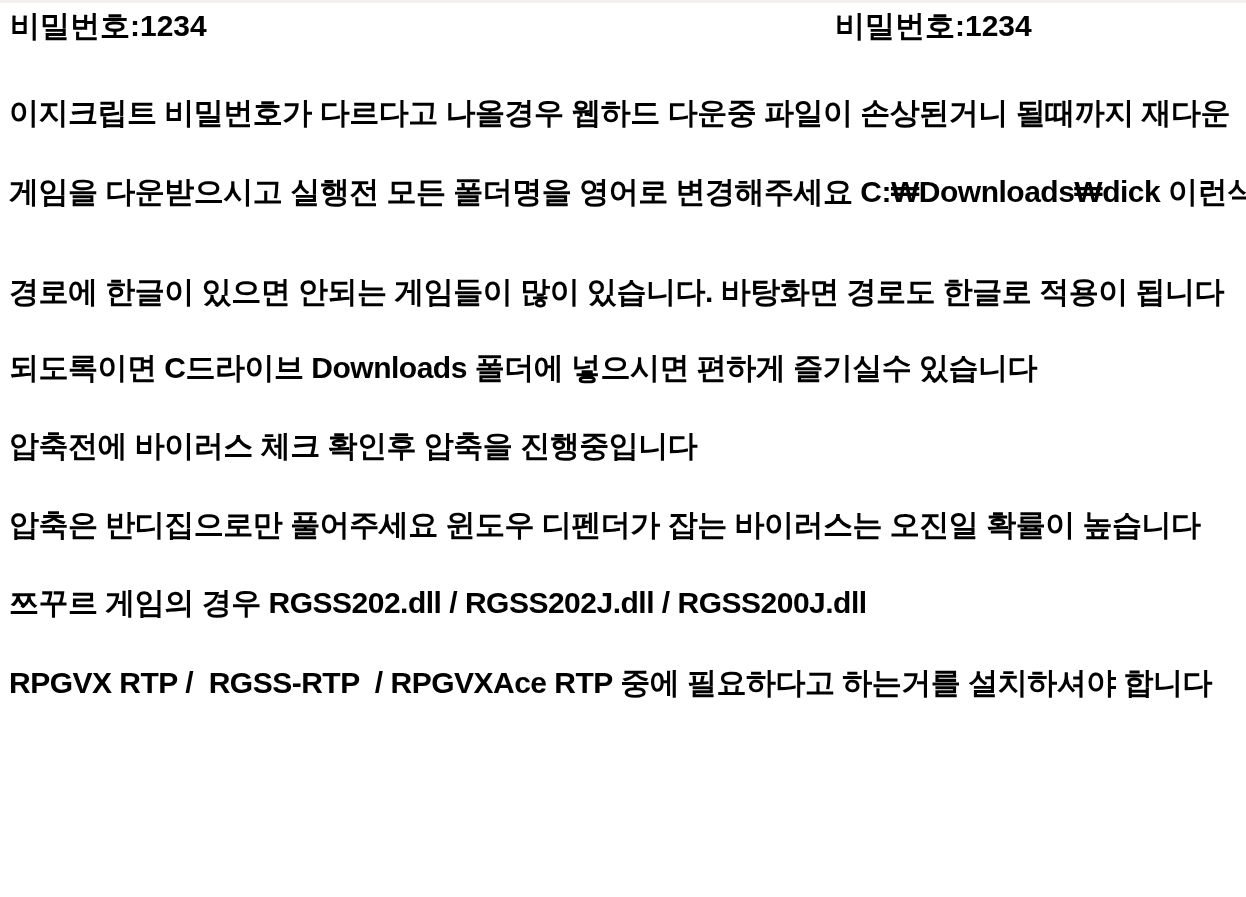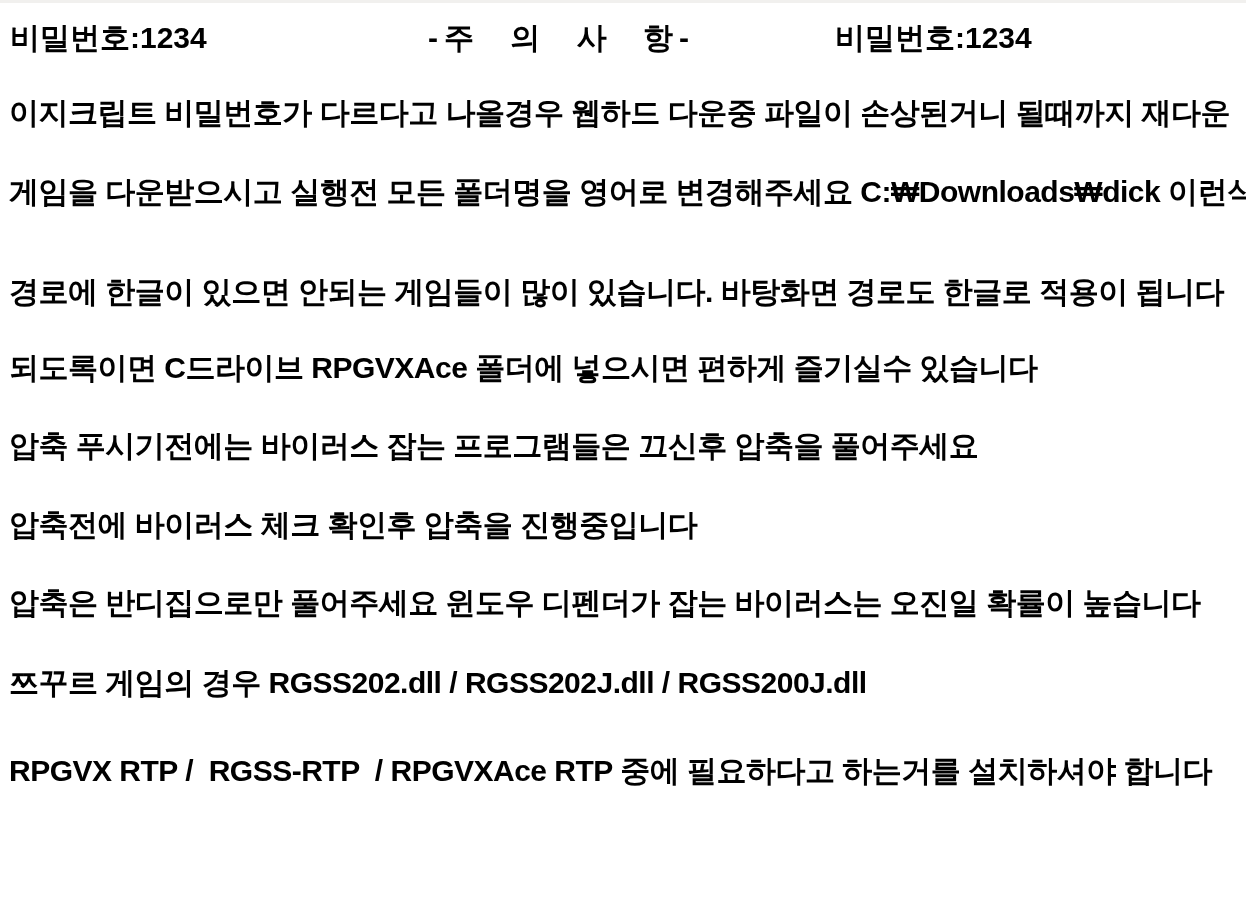--- a/index.html
+++ b/index.html
@@ -16,21 +16,21 @@
     position:absolute;top:0;left:0;
     width:1246px;height:3px;
     background:#f1f0ee;
   }
   .header{
     position:relative;
     height:48px;
   }
   .header span{
     position:absolute;
-    top:21px;
+    top:9px;
     font-size:30px;
     line-height:34px;
     white-space:pre;
   }
   .pw-left{left:10px;}
   .title{
     left:428px;
     letter-spacing:6px;
     word-spacing:16px;
   }
@@ -58,28 +58,26 @@
   .content p:nth-of-type(11){margin-top:37px;}
 </style>
 </head>
 <body>
 
 <div class="screen">
   <div class="top-edge"></div>
 
   <div class="header">
     <span class="pw-left">비밀번호:1234</span>
-    <span class="title">-주 의 사 항-</span>
     <span class="pw-right">비밀번호:1234</span>
   </div>
 
   <div class="content">
     <p>이지크립트 비밀번호가 다르다고 나올경우 웹하드 다운중 파일이 손상된거니 될때까지 재다운</p>
     <p>게임을 다운받으시고 실행전 모든 폴더명을 영어로 변경해주세요 C:₩Downloads₩dick 이런식</p>
     <p>경로에 한글이 있으면 안되는 게임들이 많이 있습니다. 바탕화면 경로도 한글로 적용이 됩니다</p>
-    <p>되도록이면 C드라이브 RPGVXAce 폴더에 넣으시면 편하게 즐기실수 있습니다</p>
-    <p>압축 푸시기전에는 바이러스 잡는 프로그램들은 끄신후 압축을 풀어주세요</p>
+    <p>되도록이면 C드라이브 Downloads 폴더에 넣으시면 편하게 즐기실수 있습니다</p>
     <p>압축전에 바이러스 체크 확인후 압축을 진행중입니다</p>
     <p>압축은 반디집으로만 풀어주세요 윈도우 디펜더가 잡는 바이러스는 오진일 확률이 높습니다</p>
     <p>쯔꾸르 게임의 경우 RGSS202.dll / RGSS202J.dll / RGSS200J.dll</p>
     <p>RPGVX RTP /  RGSS-RTP  / RPGVXAce RTP 중에 필요하다고 하는거를 설치하셔야 합니다</p>
   </div>
 </div>
 
 </body></html>

